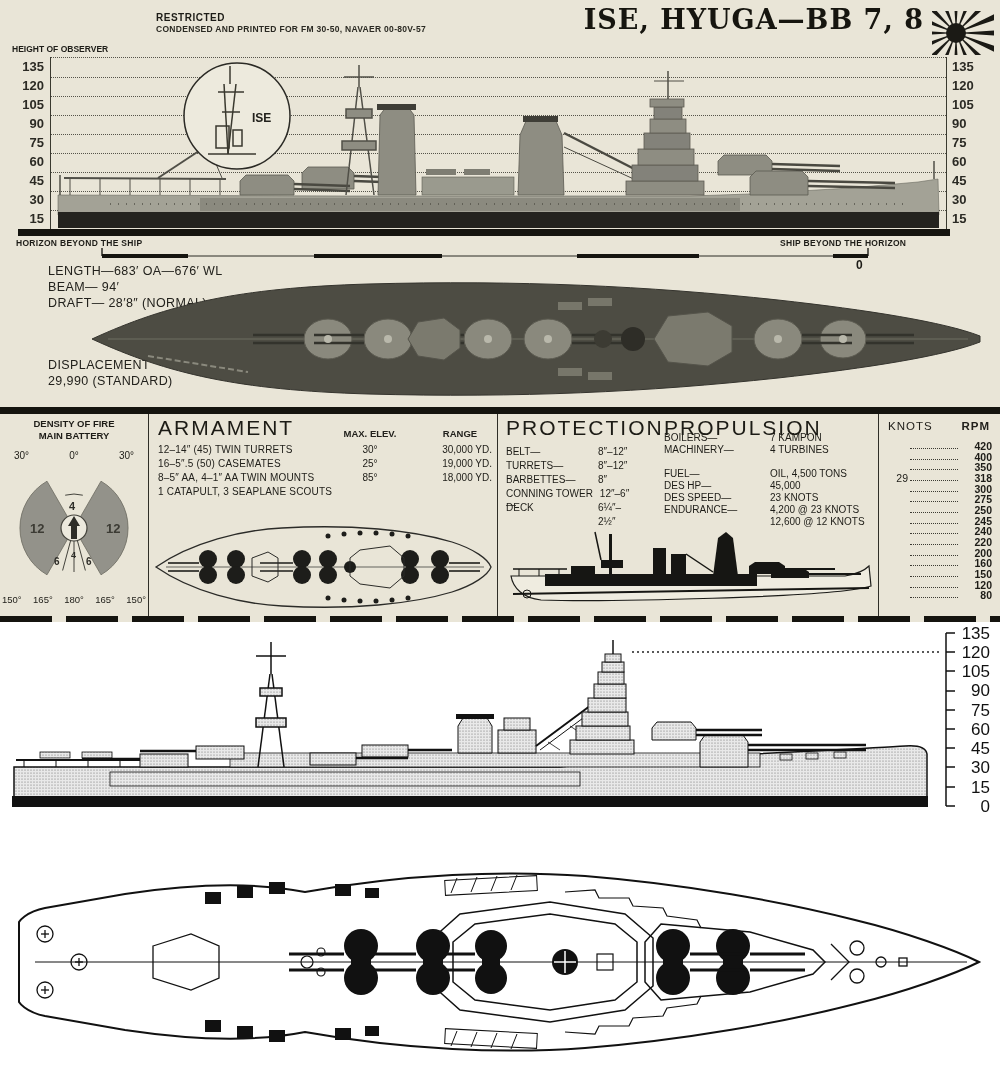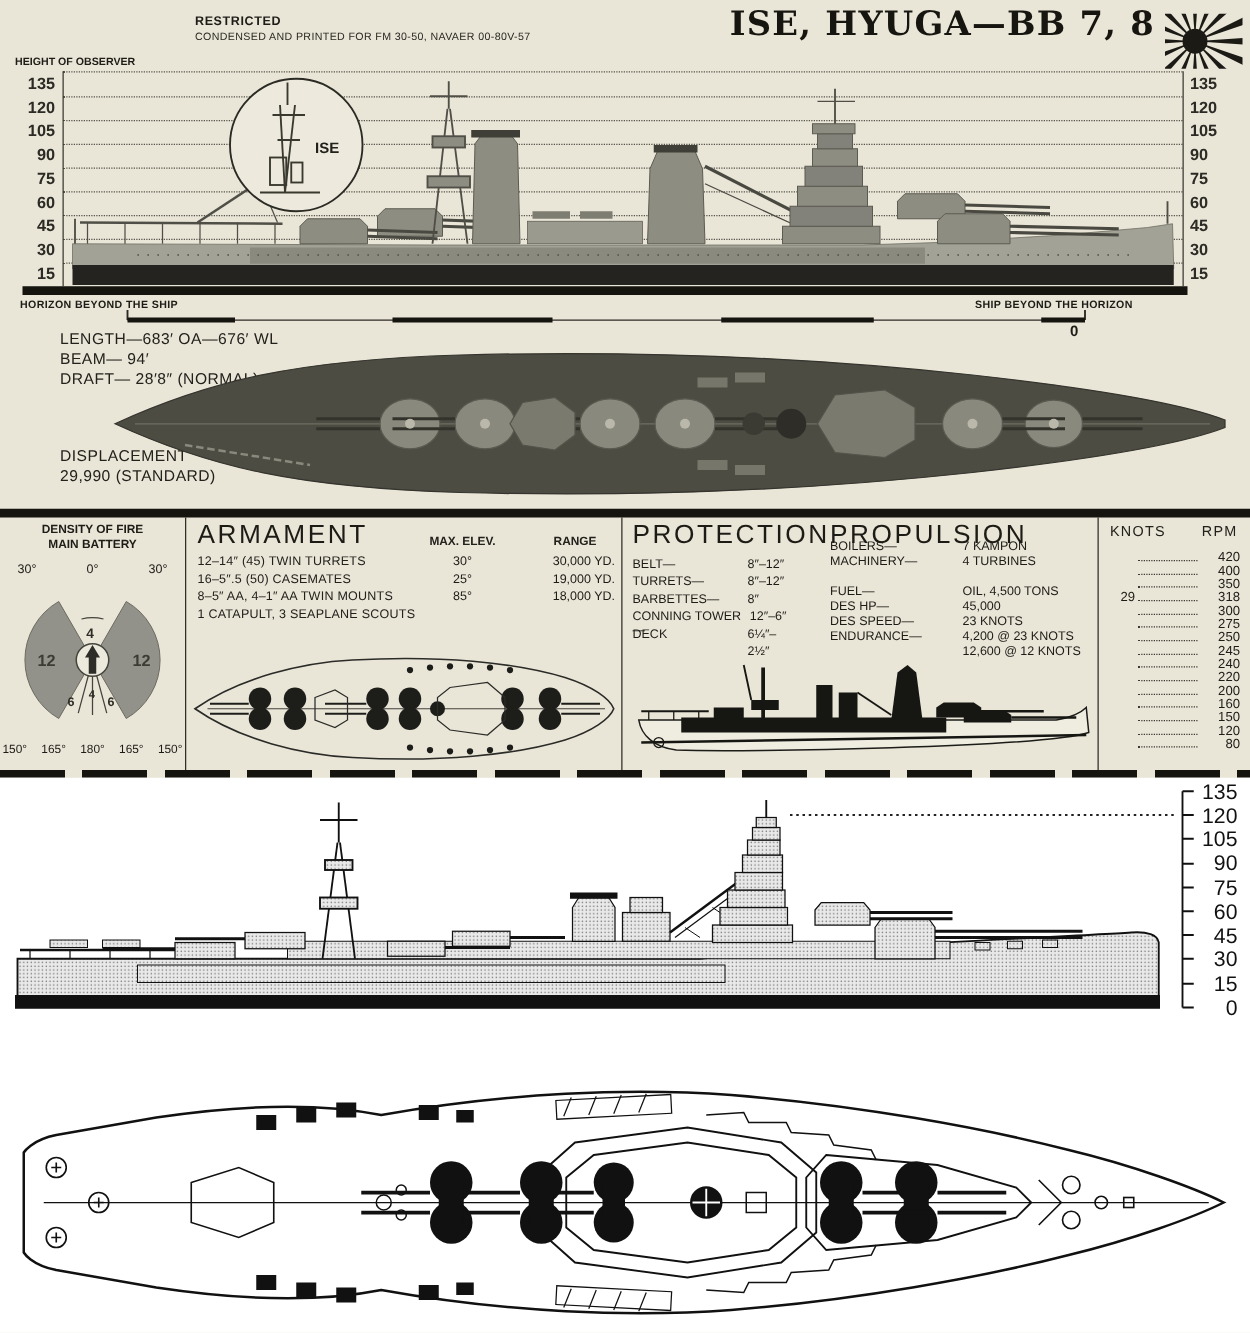--- a/index.html
+++ b/index.html
@@ -4,21 +4,21 @@
 <style>
   html,body{margin:0;padding:0;background:#fff;}
   #page{position:relative;width:1000px;height:1066px;background:#fff;overflow:hidden;
         font-family:"Liberation Sans",sans-serif;color:#1d1c17;}
   .abs{position:absolute;}
   #paper{position:absolute;left:0;top:0;width:1000px;height:622px;background:#e9e5d7;}
   
   #pub{position:absolute;left:12px;top:4px;font-family:"DejaVu Serif",serif;font-weight:bold;
        font-size:30px;letter-spacing:2px;color:#1b1a15;}
   #restricted{position:absolute;left:156px;top:12px;font-size:10px;font-weight:bold;letter-spacing:.5px;}
-  #note{position:absolute;left:156px;top:24px;font-size:8.5px;font-weight:normal;letter-spacing:.3px;color:#2a2922;}
+  #note{position:absolute;left:156px;top:24px;font-size:8.5px;font-weight:bold;letter-spacing:.3px;color:#2a2922;}
   #title{position:absolute;left:380px;top:4px;width:544px;text-align:right;
          font-family:"DejaVu Serif",serif;font-weight:bold;font-size:27px;letter-spacing:1px;color:#16150f;}
   #subtitle{position:absolute;left:380px;top:38px;width:544px;text-align:right;
             font-size:7.5px;font-weight:bold;letter-spacing:.2px;color:#2a2922;}
   #obslabel{position:absolute;left:12px;top:44px;font-size:8.5px;font-weight:bold;}
   
   .gl{position:absolute;left:50px;width:896px;height:0;border-top:1px dotted #55544a;}
   .vl{position:absolute;top:57px;height:172px;width:1px;background:#3a392f;}
   .hnum{position:absolute;font-size:13px;font-weight:bold;color:#2b2a24;width:40px;line-height:16px;}
   .hl{left:4px;text-align:right;}
@@ -34,21 +34,21 @@
   .arm-desc{position:absolute;left:158px;font-size:10px;color:#22211c;letter-spacing:.2px;}
   .arm-elev{position:absolute;left:340px;width:60px;text-align:center;font-size:10px;}
   .arm-rng{position:absolute;left:408px;width:84px;text-align:right;font-size:10px;}
   .prot-row{position:absolute;left:506px;width:152px;display:flex;font-size:10px;}
   .prot-val{width:60px;margin-left:auto;text-align:left;}
   .prop-row{position:absolute;left:664px;width:214px;display:flex;font-size:10px;}
   .prop-lab{width:106px;}
   .knrow{position:absolute;left:886px;width:106px;display:flex;align-items:flex-end;font-size:10.5px;}
   .kn{width:22px;text-align:right;}
   .lead{flex:1;border-bottom:1px dotted #3c3b33;margin:0 2px 3px 2px;height:10px;}
-  .rpm{width:32px;text-align:right;}
+  .rpm{width:32px;text-align:right;font-weight:bold;}
   
   #denstitle{position:absolute;left:4px;top:418px;width:140px;text-align:center;
              font-size:9.5px;font-weight:bold;line-height:12px;}
   #angrow{position:absolute;left:14px;top:450px;width:120px;display:flex;
           justify-content:space-between;font-size:10px;}
   #bearrow{position:absolute;left:2px;top:594px;width:144px;display:flex;
            justify-content:space-between;font-size:9.5px;}
   
   #tear{position:absolute;left:0;top:616px;width:1000px;height:6px;
         background:repeating-linear-gradient(90deg,#15140f 0 52px,#e9e5d7 52px 66px);}
@@ -453,21 +453,21 @@
     </g>
     <line x1="96" y1="36" x2="90" y2="8" stroke="#161613" stroke-width="1.5"></line>
     <line x1="181" y1="30" x2="208" y2="48" stroke="#161613" stroke-width="1.5"></line>
     <g stroke="#161613" stroke-width="2">
       <line x1="280" y1="45" x2="330" y2="45"></line>
         <line x1="304" y1="50" x2="356" y2="50"></line>
     </g>
   </svg>
 
   <div class="colhead" style="left:888px;top:420px;font-size:11.5px;font-weight:normal;letter-spacing:1px">KNOTS</div>
-  <div class="colhead" style="left:940px;top:420px;width:50px;text-align:right;font-size:11.5px;font-weight:normal;letter-spacing:1px">RPM</div>
+  <div class="colhead" style="left:940px;top:420px;width:50px;text-align:right;font-size:11.5px;font-weight:bold;letter-spacing:1px">RPM</div>
   <div class="knrow" style="top:438px">
       <span class="kn"></span>
       <span class="lead"></span>
       <span class="rpm">420</span>
     </div>
   <div class="knrow" style="top:449px">
       <span class="kn"></span>
       <span class="lead"></span>
       <span class="rpm">400</span>
     </div>

